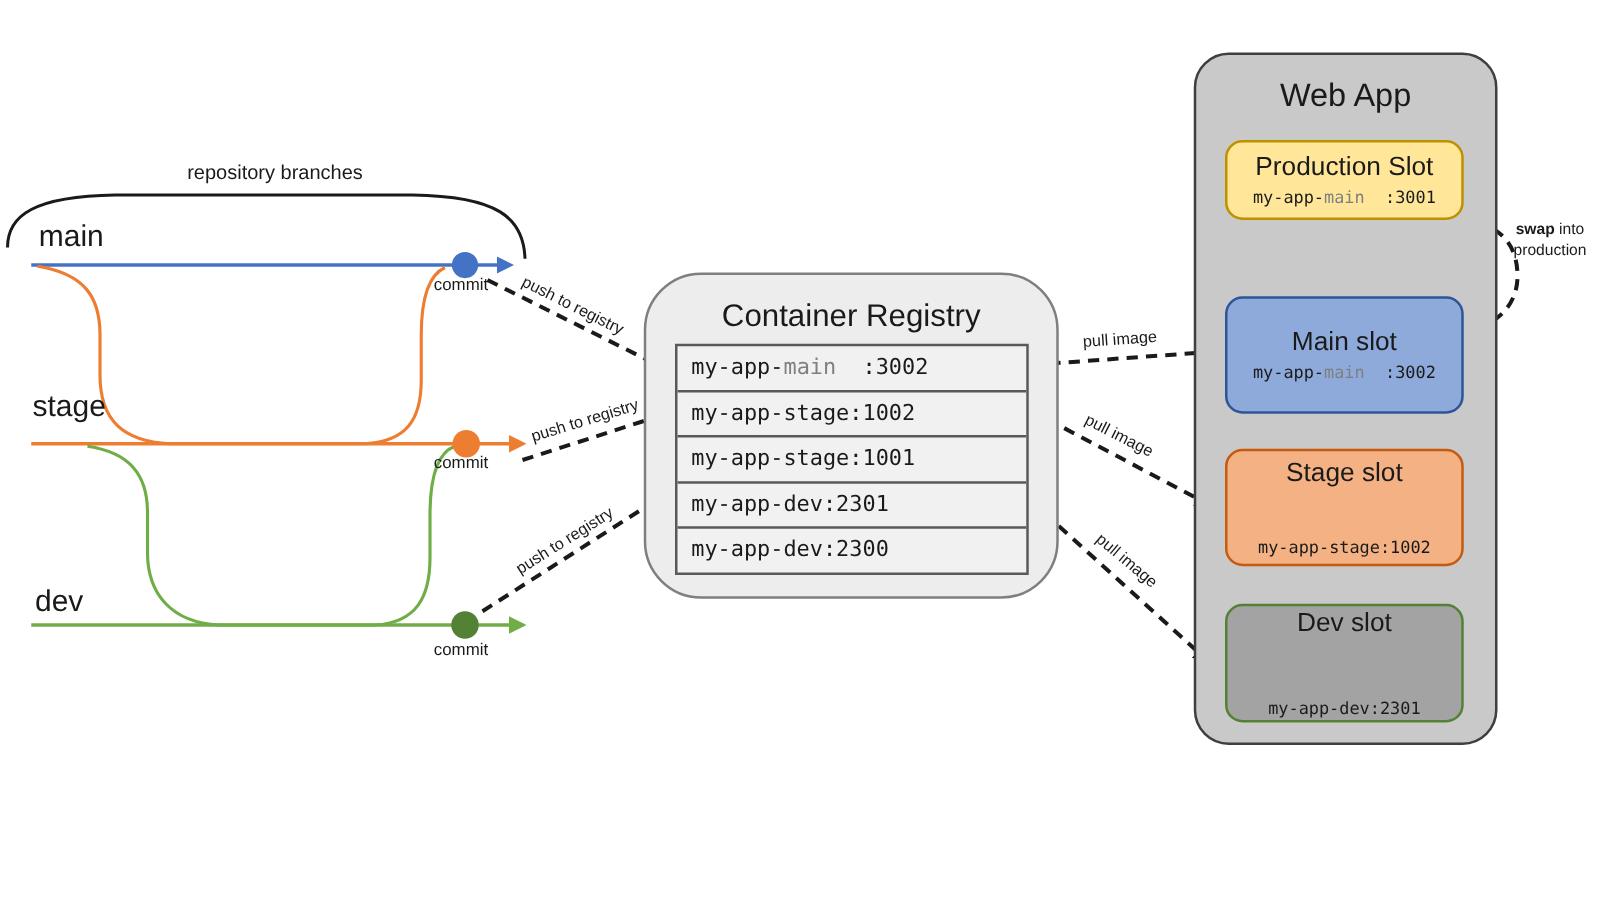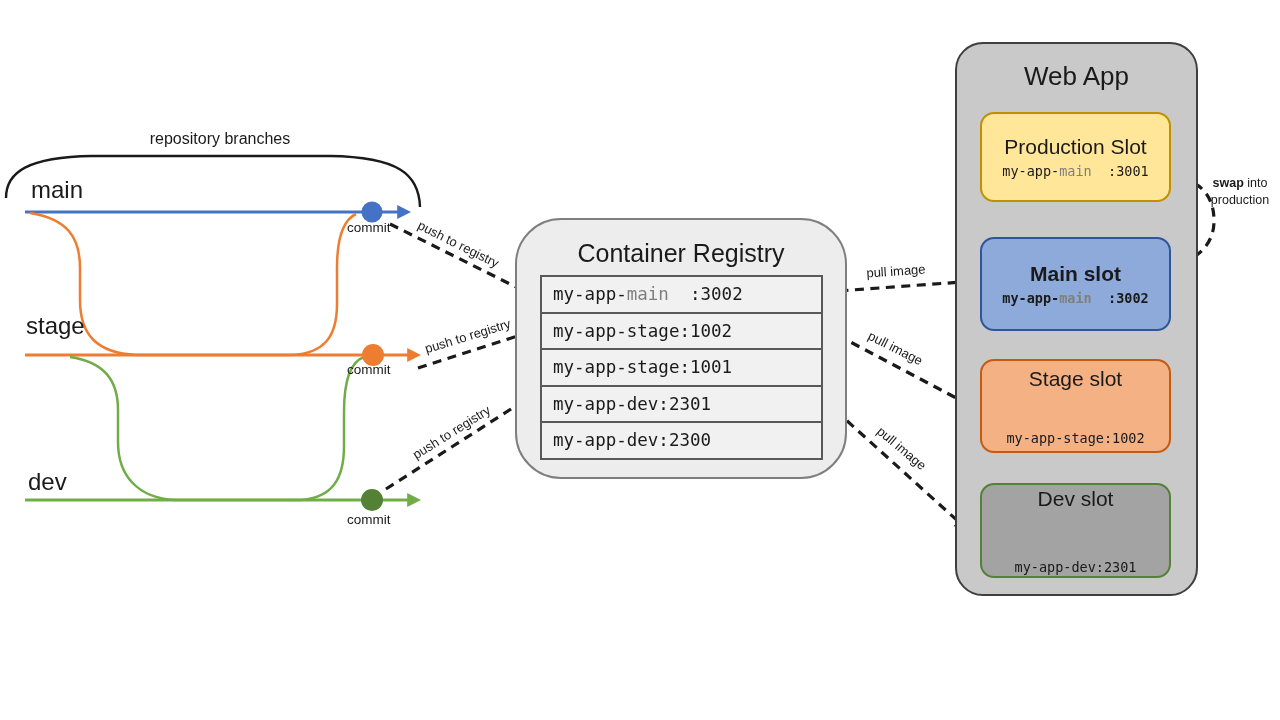--- a/index.html
+++ b/index.html
@@ -38,22 +38,22 @@
     background:#C9C9C9; border:2.5px solid #3F3F3F; border-radius:28px; box-sizing:border-box;
   }
   .webapp-title { text-align:center; margin-top:17px; font-size:26px; }
   .slot {
     position:absolute; left:23px; width:191px; border-radius:14px;
     border:2px solid; box-sizing:border-box;
     display:flex; flex-direction:column; align-items:center; justify-content:center; gap:4px;
   }
   .slot-title { font-size:21px; }
   .slot-code { font-family:"DejaVu Sans Mono", monospace; font-size:13.5px; white-space:pre; }
-  .slot-production { top:68px;  height:90px; background:#FFE699; border-color:#BF9000; }
-  .slot-main       { top:193px; height:94px; background:#8EAADB; border-color:#2E5597;font-weight:bold; }
+  .slot-production { top:68px;  height:64px; background:#FFE699; border-color:#BF9000; }
+  .slot-main       { top:193px; height:94px; background:#8EAADB; border-color:#2E5597; }
   .slot-stage      { top:315px; height:94px; background:#F4B183; border-color:#C55A11;gap:39px; }
   .slot-dev        { top:439px; height:95px; background:#a3a3a3; border-color:#538135;gap:48px; }
 
   .swap-lbl { position:absolute; left:1198px; top:175px; width:84px; text-align:center;
               font-size:12.5px; line-height:1.35; }
   .swap-lbl .b { font-weight:bold; }
 </style>
 </head>
 <body>
 

